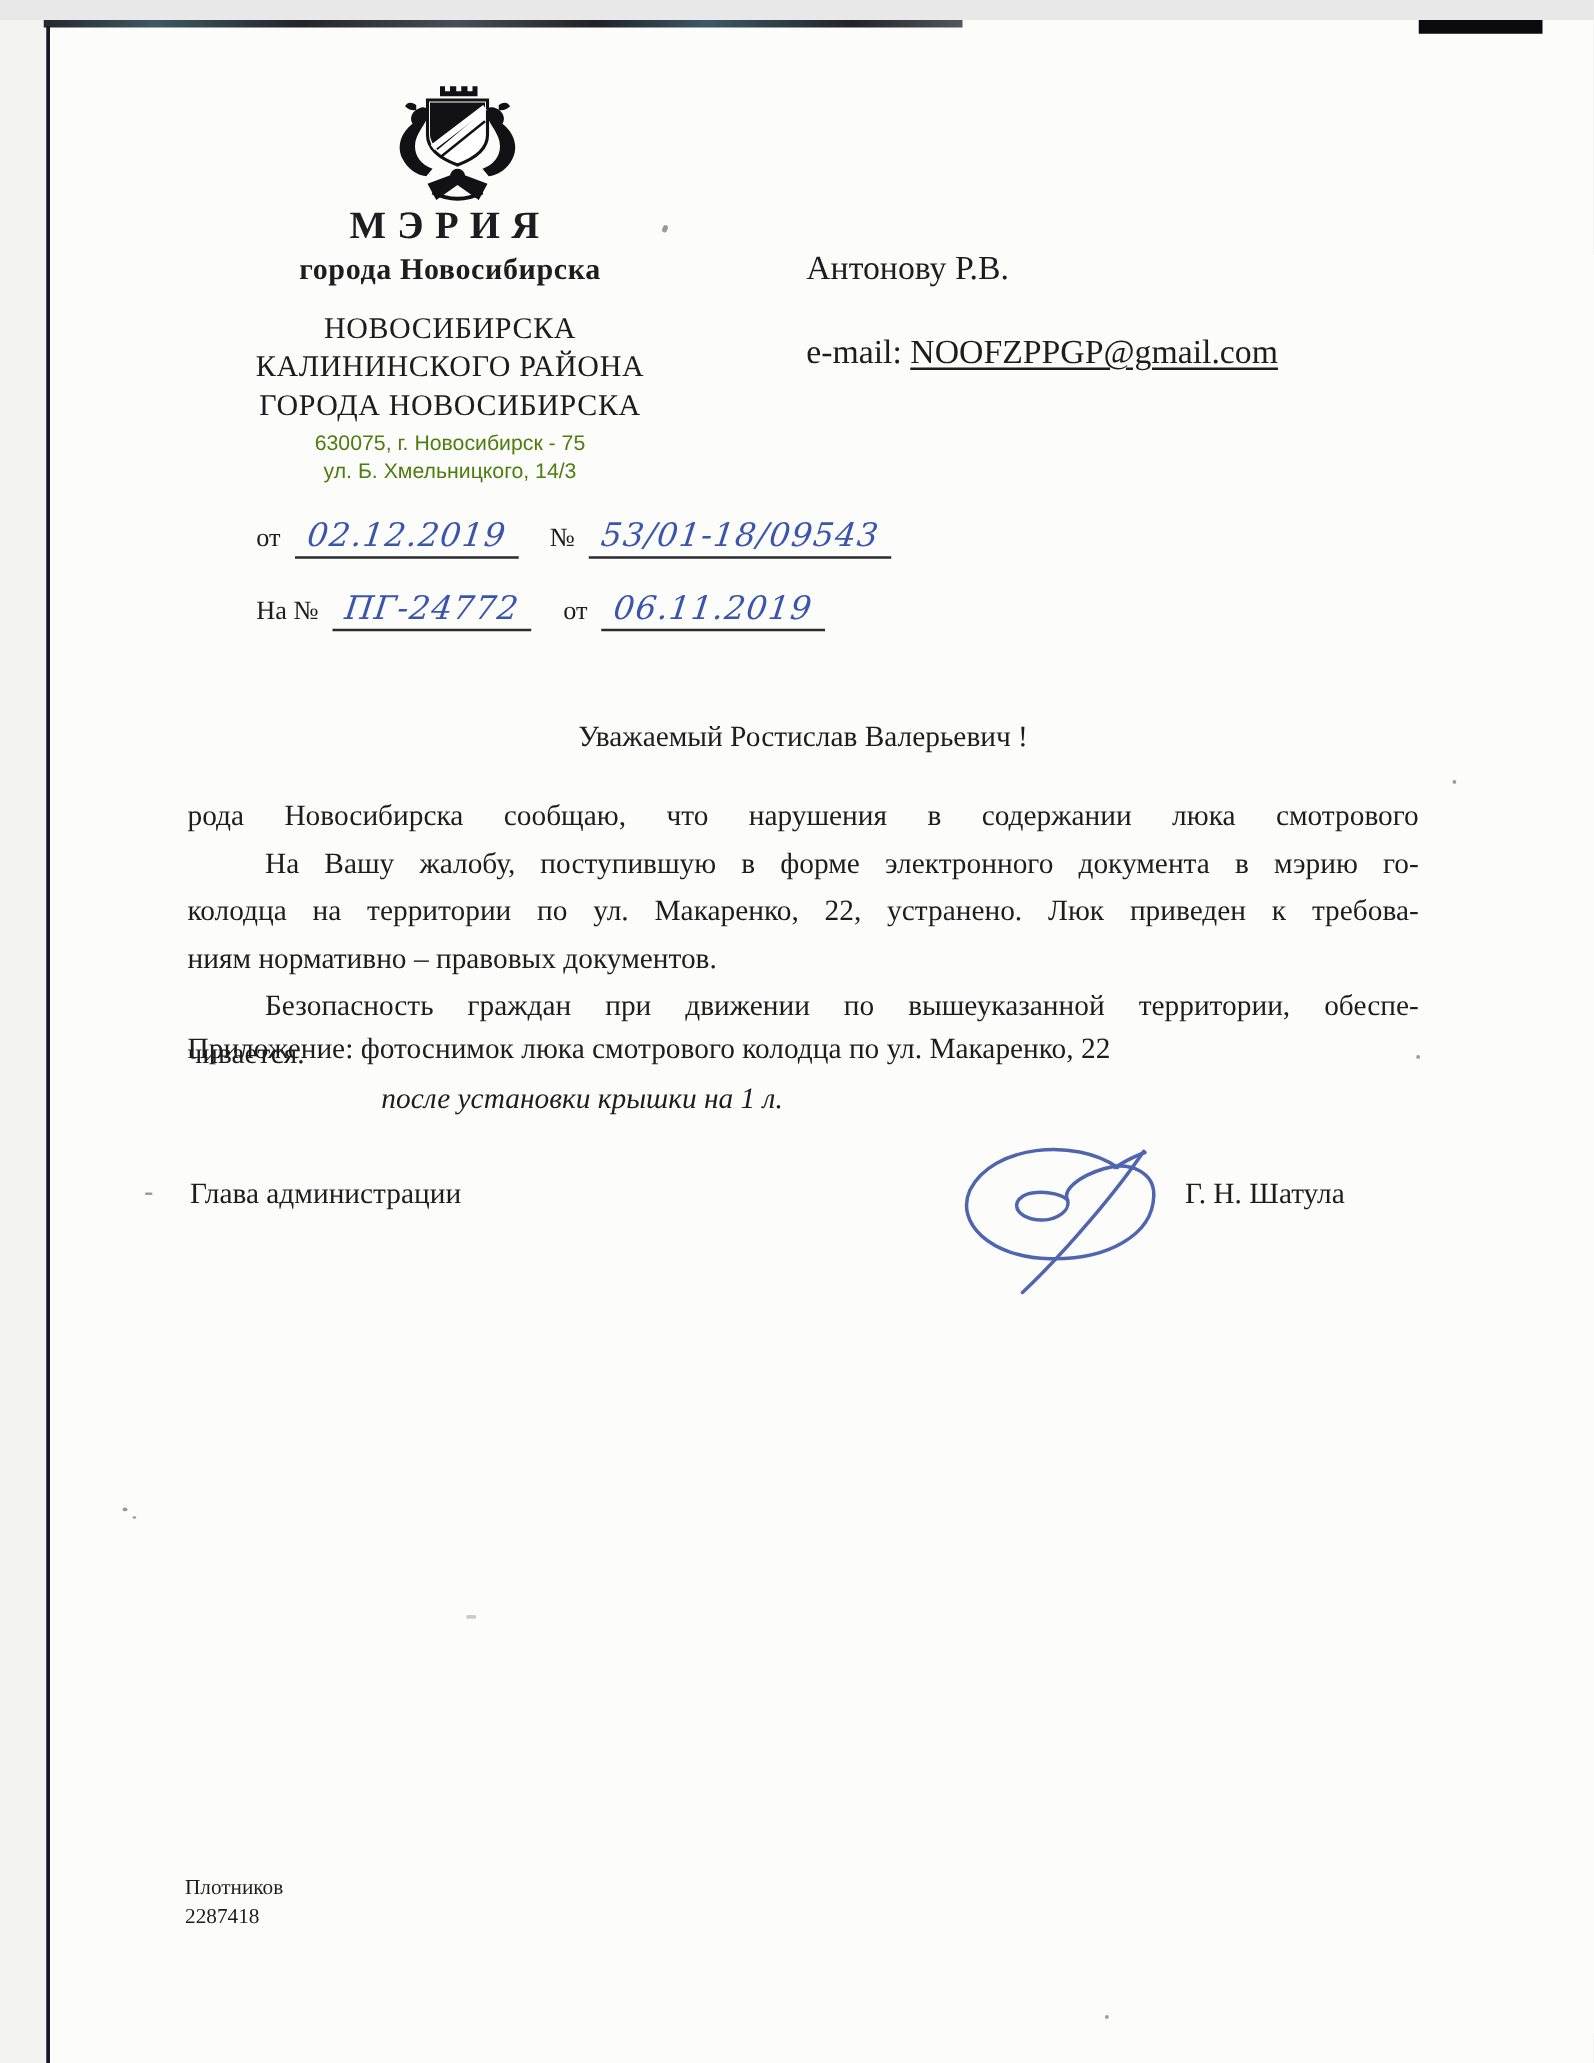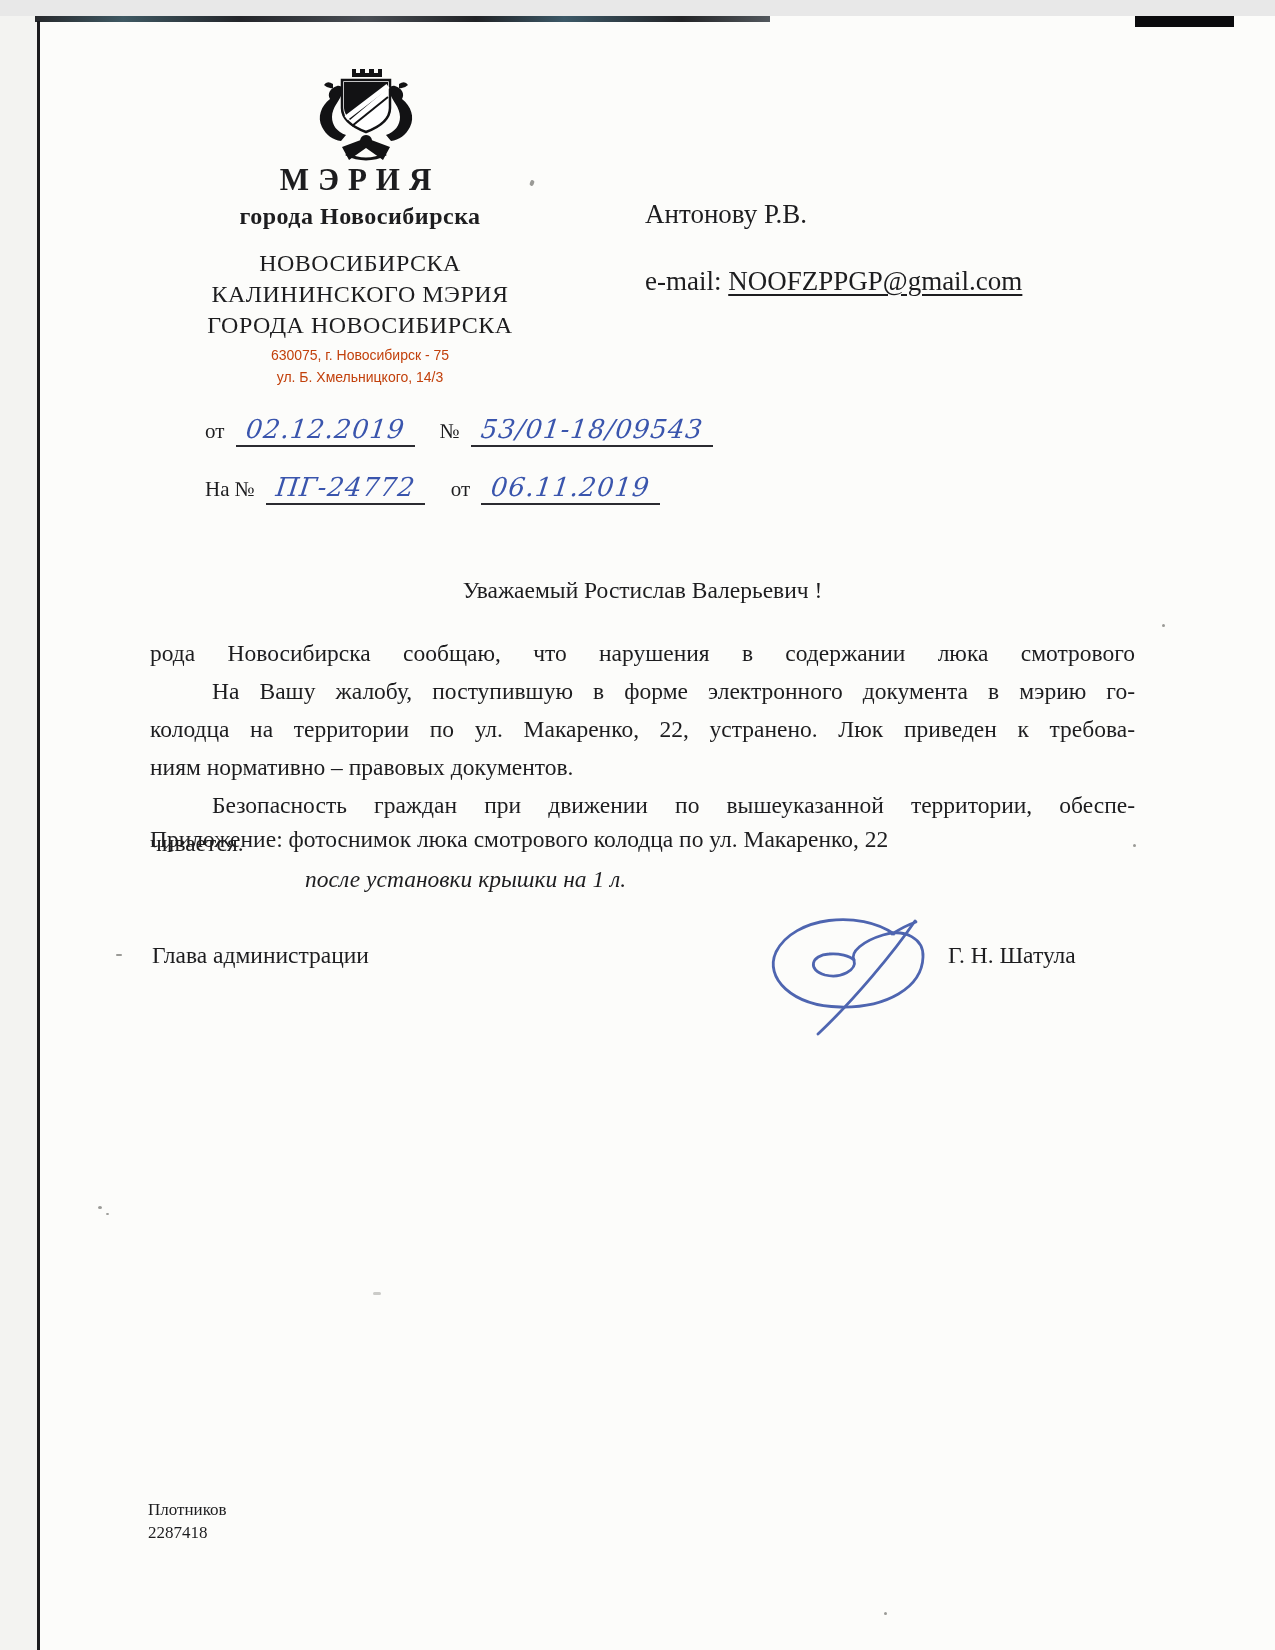--- a/index.html
+++ b/index.html
@@ -16,21 +16,21 @@
     opacity:.92;}
   .scan-top-right-mark{position:absolute;left:1135px;top:0;width:99px;height:11px;background:#0b0b0d;}
   .speck{position:absolute;background:#9a9a96;border-radius:50%;}
 
   
   .coat{position:absolute;left:310px;top:50px;width:112px;height:100px;}
   .lh-left{position:absolute;left:150px;top:146px;width:420px;text-align:center;}
   .maeria{font-size:31px;font-weight:bold;letter-spacing:9px;}
   .city{font-size:24px;font-weight:bold;margin-top:5px;letter-spacing:.5px;}
   .dept{margin-top:18px;font-size:24px;line-height:31px;letter-spacing:.5px;}
-  .addr{margin-top:3px;font-family:"Liberation Sans", sans-serif;font-size:14px;line-height:22px;color:#c2410c;}
+  .addr{margin-top:3px;font-family:"Liberation Sans", sans-serif;font-size:17px;line-height:22px;color:#4d7c0f;}
 
   
   .ref-row{position:absolute;left:205px;font-size:21px;white-space:nowrap;}
   .ref-row-1{top:398px;}
   .ref-row-2{top:456px;}
   .uline{display:inline-block;border-bottom:2px solid #2b2b30;padding:0 10px 1px;margin:0 6px;vertical-align:baseline;}
   .hw{display:inline-block;font-family:"DejaVu Serif", serif;font-style:italic;
       color:#3a55ad;font-size:26px;letter-spacing:1px;transform:skewX(-7deg);}
   .no-label{margin-left:14px;}
 
@@ -94,21 +94,21 @@
       <path d="M55,69 a6,6 0 1 0 0.1,0 z" fill="#121214"></path>
       <path d="M35,88 q20,10 40,0" stroke="#121214" stroke-width="3" fill="none"></path>
     </svg>
   </div>
 
   <div class="lh-left">
     <div class="maeria">МЭРИЯ</div>
     <div class="city">города Новосибирска</div>
     <div class="dept">
       <div>НОВОСИБИРСКА</div>
-      <div>КАЛИНИНСКОГО МЭРИЯ</div>
+      <div>КАЛИНИНСКОГО РАЙОНА</div>
       <div>ГОРОДА НОВОСИБИРСКА</div>
     </div>
     <div class="addr">
       <div>630075, г. Новосибирск - 75</div>
       <div>ул. Б. Хмельницкого, 14/3</div>
     </div>
   </div>
 
   <div class="ref-row ref-row-1">
     <span>от</span>

